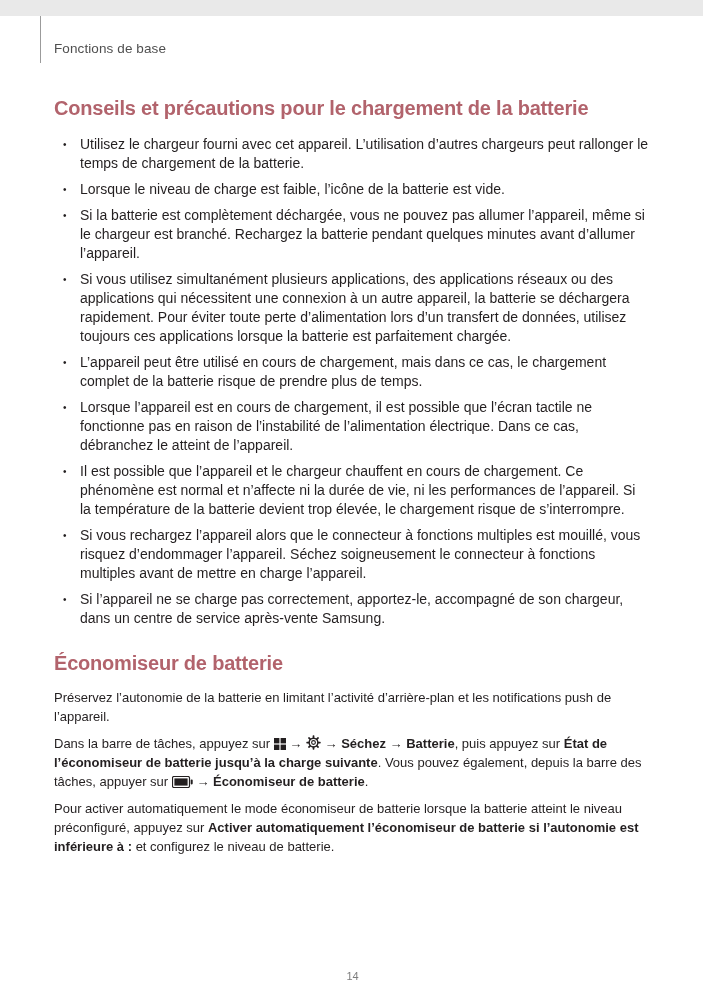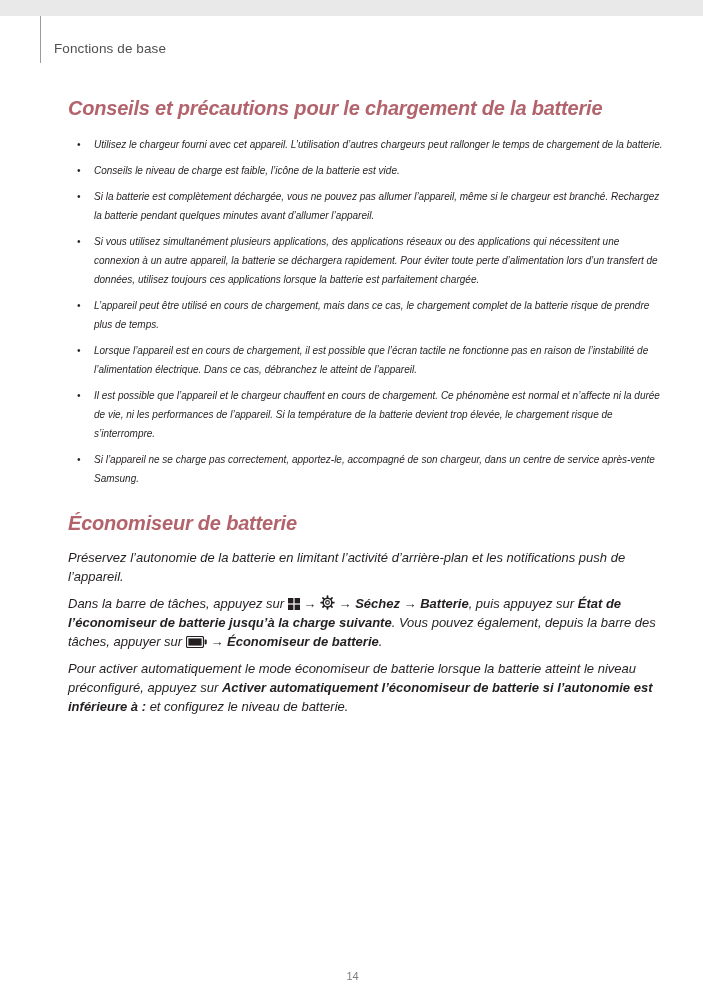--- a/index.html
+++ b/index.html
@@ -13,35 +13,35 @@
     overflow:hidden;
   }
   .header-rule{
     position:absolute;left:40px;top:0;
     width:1px;height:47px;background:#9b9b9b;
   }
   .breadcrumb{
     position:absolute;left:54px;top:25px;
     font-size:13.5px;color:#4f4f4f;letter-spacing:0.1px;
   }
-  main{position:absolute;left:68px;top:80px;width:595px;font-style:italic;}
+  main{position:absolute;left:54px;top:80px;width:595px;}
   h1.section-title, h2.section-title{
     margin:0;
     font-size:20px;font-weight:bold;
     color:#b2636c;letter-spacing:-0.2px;
     line-height:1.2;
   }
   h1.section-title{margin-bottom:15px;}
   h2.section-title{margin-top:23px;margin-bottom:13px;}
   ul.tips{list-style:none;margin:0;padding:0;}
   ul.tips li{
     position:relative;
     padding-left:26px;
     margin-bottom:7px;
-    font-size:10px;line-height:19px;
+    font-size:14px;line-height:19px;
   }
   ul.tips li::before{
     content:"\2022";
     position:absolute;left:9px;top:0;
     font-size:10px;color:#231f20;
   }
   p.body-par{
     margin:0 0 8px 0;
     font-size:13px;line-height:19px;
   }
@@ -61,26 +61,27 @@
 
   <div class="header-rule"></div>
   <div class="breadcrumb">Fonctions de base</div>
 
   <main>
 
     <h1 class="section-title">Conseils et précautions pour le chargement de la batterie</h1>
 
     <ul class="tips">
       <li>Utilisez le chargeur fourni avec cet appareil. L’utilisation d’autres chargeurs peut rallonger le temps de chargement de la batterie.</li>
-      <li>Conseils le niveau de charge est faible, l’icône de la batterie est vide.</li>
+      <li>Lorsque le niveau de charge est faible, l’icône de la batterie est vide.</li>
       <li>Si la batterie est complètement déchargée, vous ne pouvez pas allumer l’appareil, même si le chargeur est branché. Rechargez la batterie pendant quelques minutes avant d’allumer l’appareil.</li>
       <li>Si vous utilisez simultanément plusieurs applications, des applications réseaux ou des applications qui nécessitent une connexion à un autre appareil, la batterie se déchargera rapidement. Pour éviter toute perte d’alimentation lors d’un transfert de données, utilisez toujours ces applications lorsque la batterie est parfaitement chargée.</li>
       <li>L’appareil peut être utilisé en cours de chargement, mais dans ce cas, le chargement complet de la batterie risque de prendre plus de temps.</li>
       <li>Lorsque l’appareil est en cours de chargement, il est possible que l’écran tactile ne fonctionne pas en raison de l’instabilité de l’alimentation électrique. Dans ce cas, débranchez le atteint de l’appareil.</li>
       <li>Il est possible que l’appareil et le chargeur chauffent en cours de chargement. Ce phénomène est normal et n’affecte ni la durée de vie, ni les performances de l’appareil. Si la température de la batterie devient trop élevée, le chargement risque de s’interrompre.</li>
+      <li>Si vous rechargez l’appareil alors que le connecteur à fonctions multiples est mouillé, vous risquez d’endommager l’appareil. Séchez soigneusement le connecteur à fonctions multiples avant de mettre en charge l’appareil.</li>
       <li>Si l’appareil ne se charge pas correctement, apportez-le, accompagné de son chargeur, dans un centre de service après-vente Samsung.</li>
     </ul>
 
     <h2 class="section-title">Économiseur de batterie</h2>
 
     <p class="body-par"><span>Préservez l’autonomie de la batterie en limitant l’activité d’arrière-plan et les notifications push de l’appareil.</span></p>
 
     <p class="body-par"><span>Dans la barre de tâches, appuyez sur </span><span class="icon"><svg width="12" height="12" viewBox="0 0 12 12">
             <rect x="0" y="0" width="5.4" height="5.4" fill="#231f20"></rect>
             <rect x="6.6" y="0" width="5.4" height="5.4" fill="#231f20"></rect>

